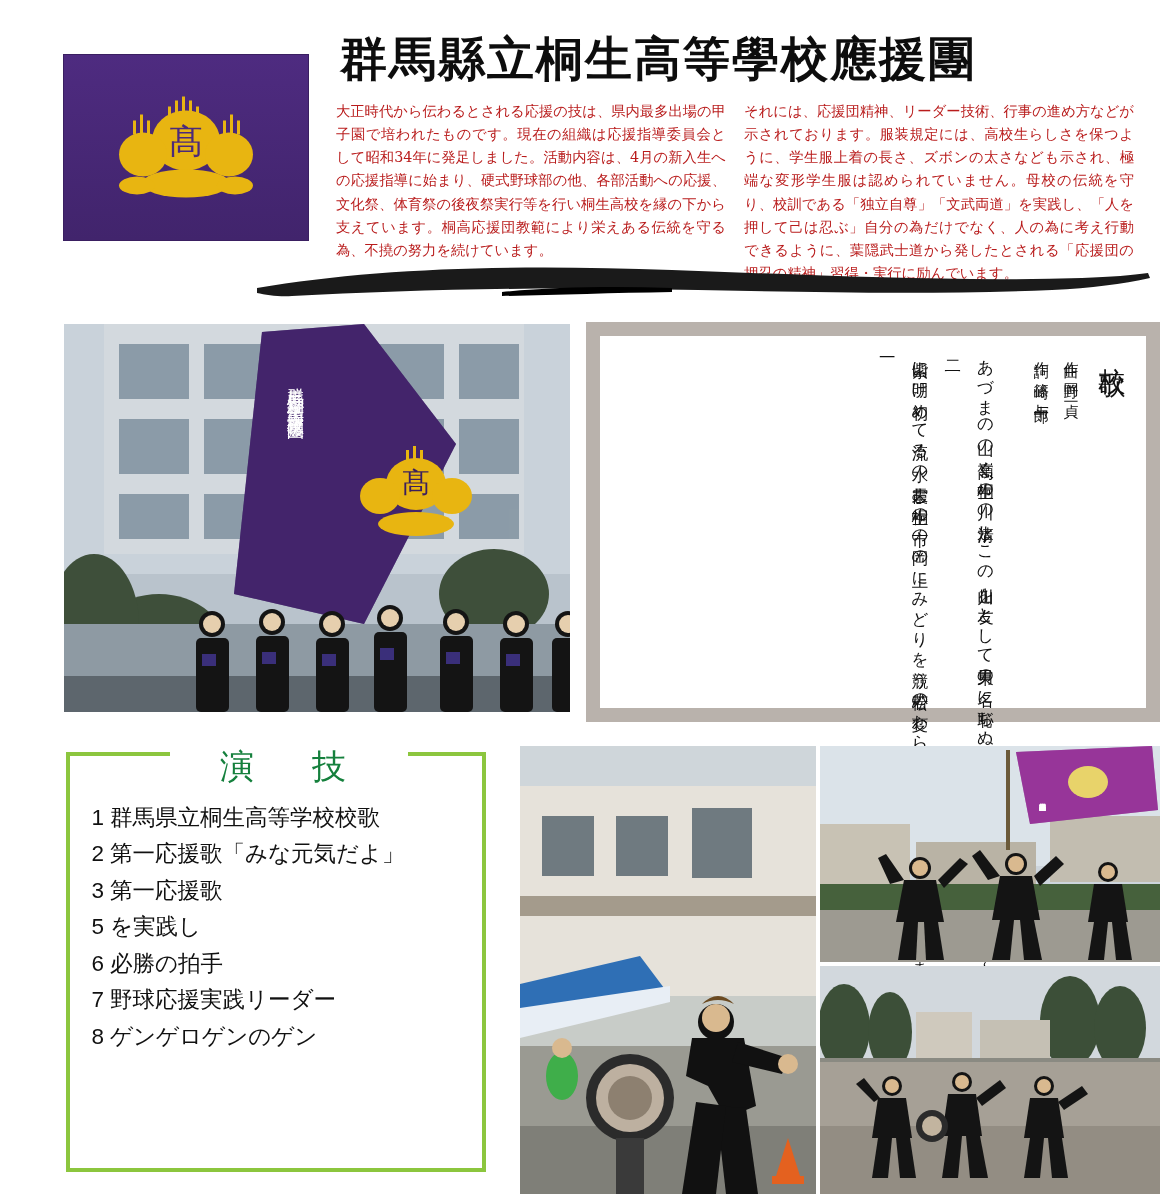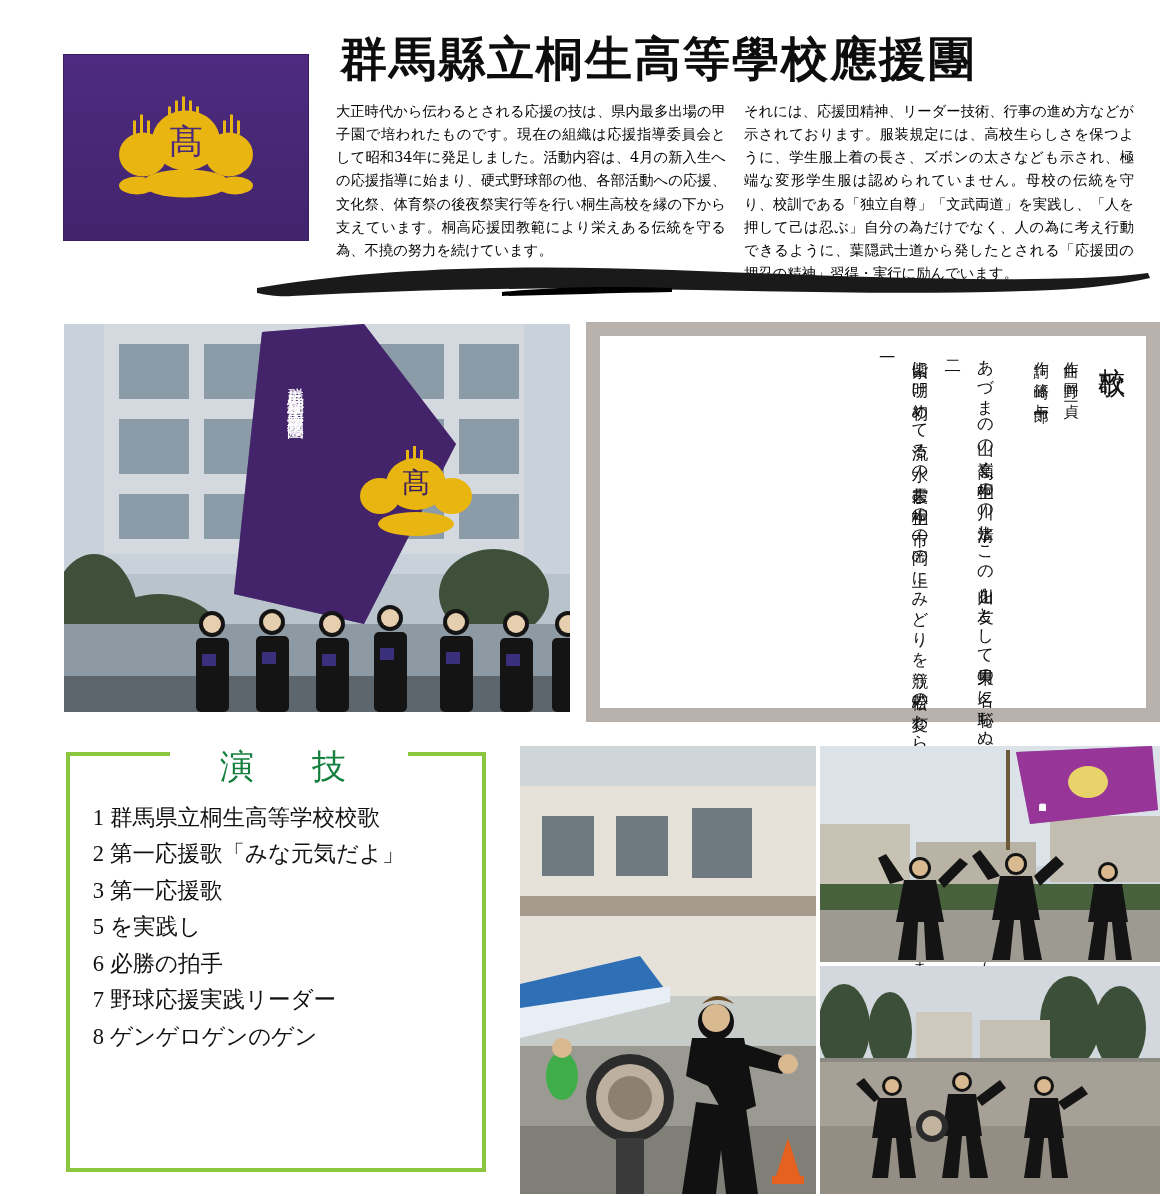--- a/index.html
+++ b/index.html
@@ -54,21 +54,21 @@
     width: 810px;
     display: flex;
     gap: 18px;
   }
   .col {
     width: 390px;
     font-family: "DejaVu Serif", "Liberation Serif", serif;
     font-size: 14.3px;
     line-height: 1.62;
     text-align: justify;
-    color: #000000;
+    color: #b91c1c;
   }
   .brush {
     position: absolute;
     left: 252px; top: 262px;
     width: 900px; height: 38px;
   }
 
   
   .photo-flag {
     position: absolute;
@@ -142,21 +142,21 @@
     font-family: "DejaVu Serif", "Liberation Serif", serif;
     font-size: 34px;
     letter-spacing: 12px;
     padding: 2px 4px;
     color: #15803d;
   }
   .perf-list {
     position: absolute;
     left: 78px; top: 800px;
     width: 400px;
-    font-family: Liberation Serif, serif;
+    font-family: Liberation Sans, sans-serif;
     font-size: 22.5px;
     line-height: 1.62;
     color: #111;
   }
   .perf-item { white-space: nowrap; }
   .perf-item .num { display: inline-block; width: 26px; text-align: right; margin-right: 6px; }
   .perf-sub { padding-left: 56px; white-space: nowrap; }
 
   
   .ph { position: absolute; overflow: hidden; }

